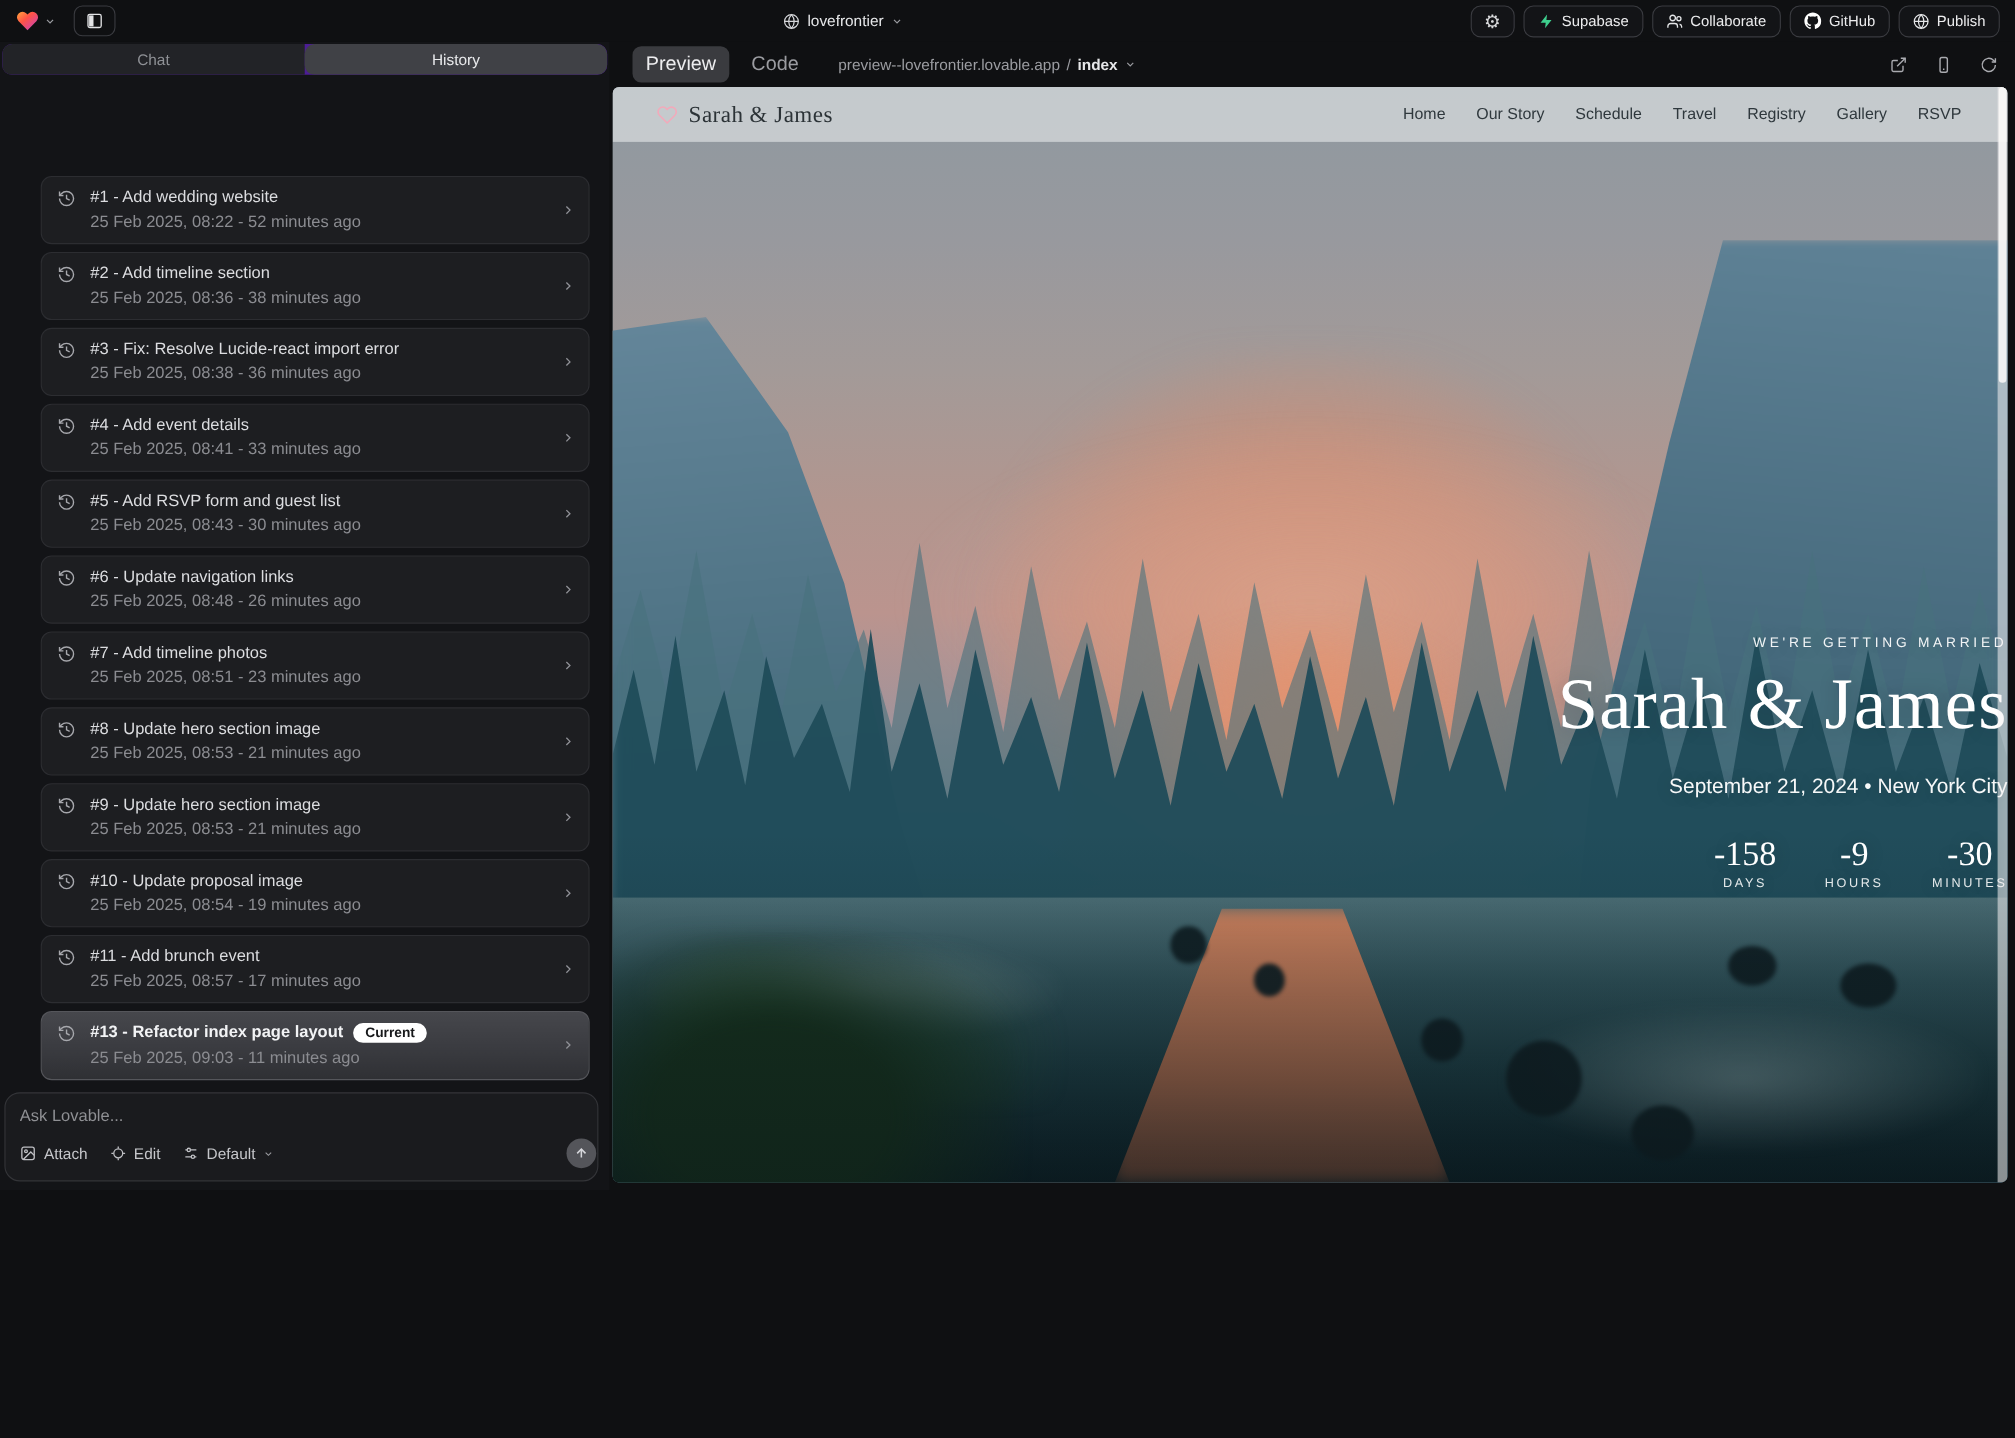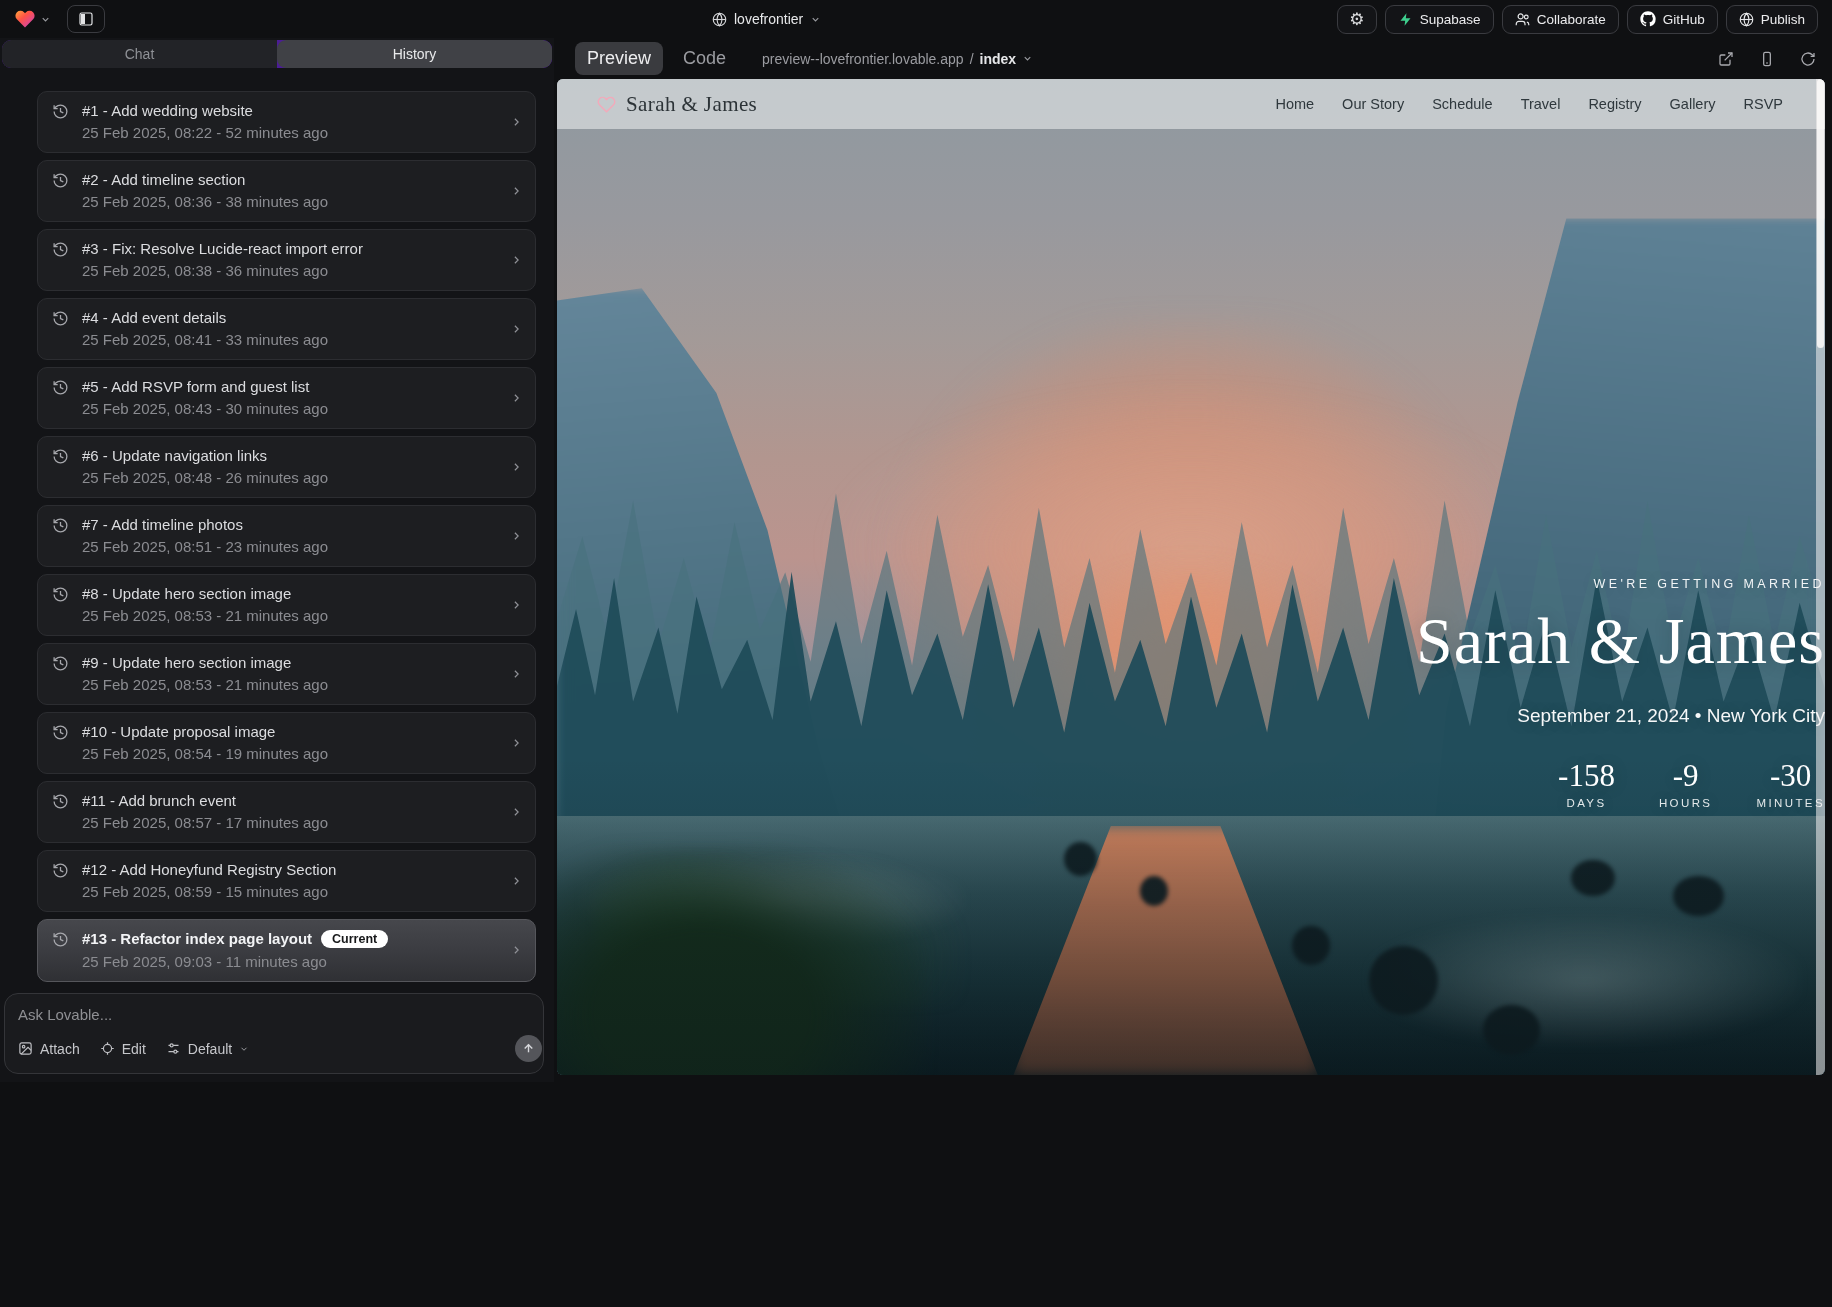--- a/index.html
+++ b/index.html
@@ -482,36 +482,20 @@
       <div class="hist-title-row">
         <span class="hist-title">#11 - Add brunch event</span>
       </div>
       <div class="hist-meta">25 Feb 2025, 08:57 - 17 minutes ago</div>
     </div>
     <svg class="hist-chevron" width="13" height="13" viewBox="0 0 24 24" fill="none" stroke-width="2.2">
               <path d="M9 18l6-6-6-6"></path>
             </svg>
   </div>
 
-  <div class="hist-card">
-    <svg class="hist-icon" viewBox="0 0 24 24" fill="none" stroke-width="1.8">
-      <path d="M3 12a9 9 0 1 0 9-9 9.75 9.75 0 0 0-6.74 2.74L3 8"></path>
-              <path d="M3 3v5h5"></path>
-              <path d="M12 7v5l4 2"></path>
-    </svg>
-    <div class="hist-body">
-      <div class="hist-title-row">
-        <span class="hist-title">#12 - Add Honeyfund Registry Section</span>
-      </div>
-      <div class="hist-meta">25 Feb 2025, 08:59 - 15 minutes ago</div>
-    </div>
-    <svg class="hist-chevron" width="13" height="13" viewBox="0 0 24 24" fill="none" stroke-width="2.2">
-              <path d="M9 18l6-6-6-6"></path>
-            </svg>
-  </div>
 
   <div class="hist-card current">
     <svg class="hist-icon" viewBox="0 0 24 24" fill="none" stroke-width="1.8">
       <path d="M3 12a9 9 0 1 0 9-9 9.75 9.75 0 0 0-6.74 2.74L3 8"></path>
               <path d="M3 3v5h5"></path>
               <path d="M12 7v5l4 2"></path>
     </svg>
     <div class="hist-body">
       <div class="hist-title-row">
         <span class="hist-title">#13 - Refactor index page layout</span>

